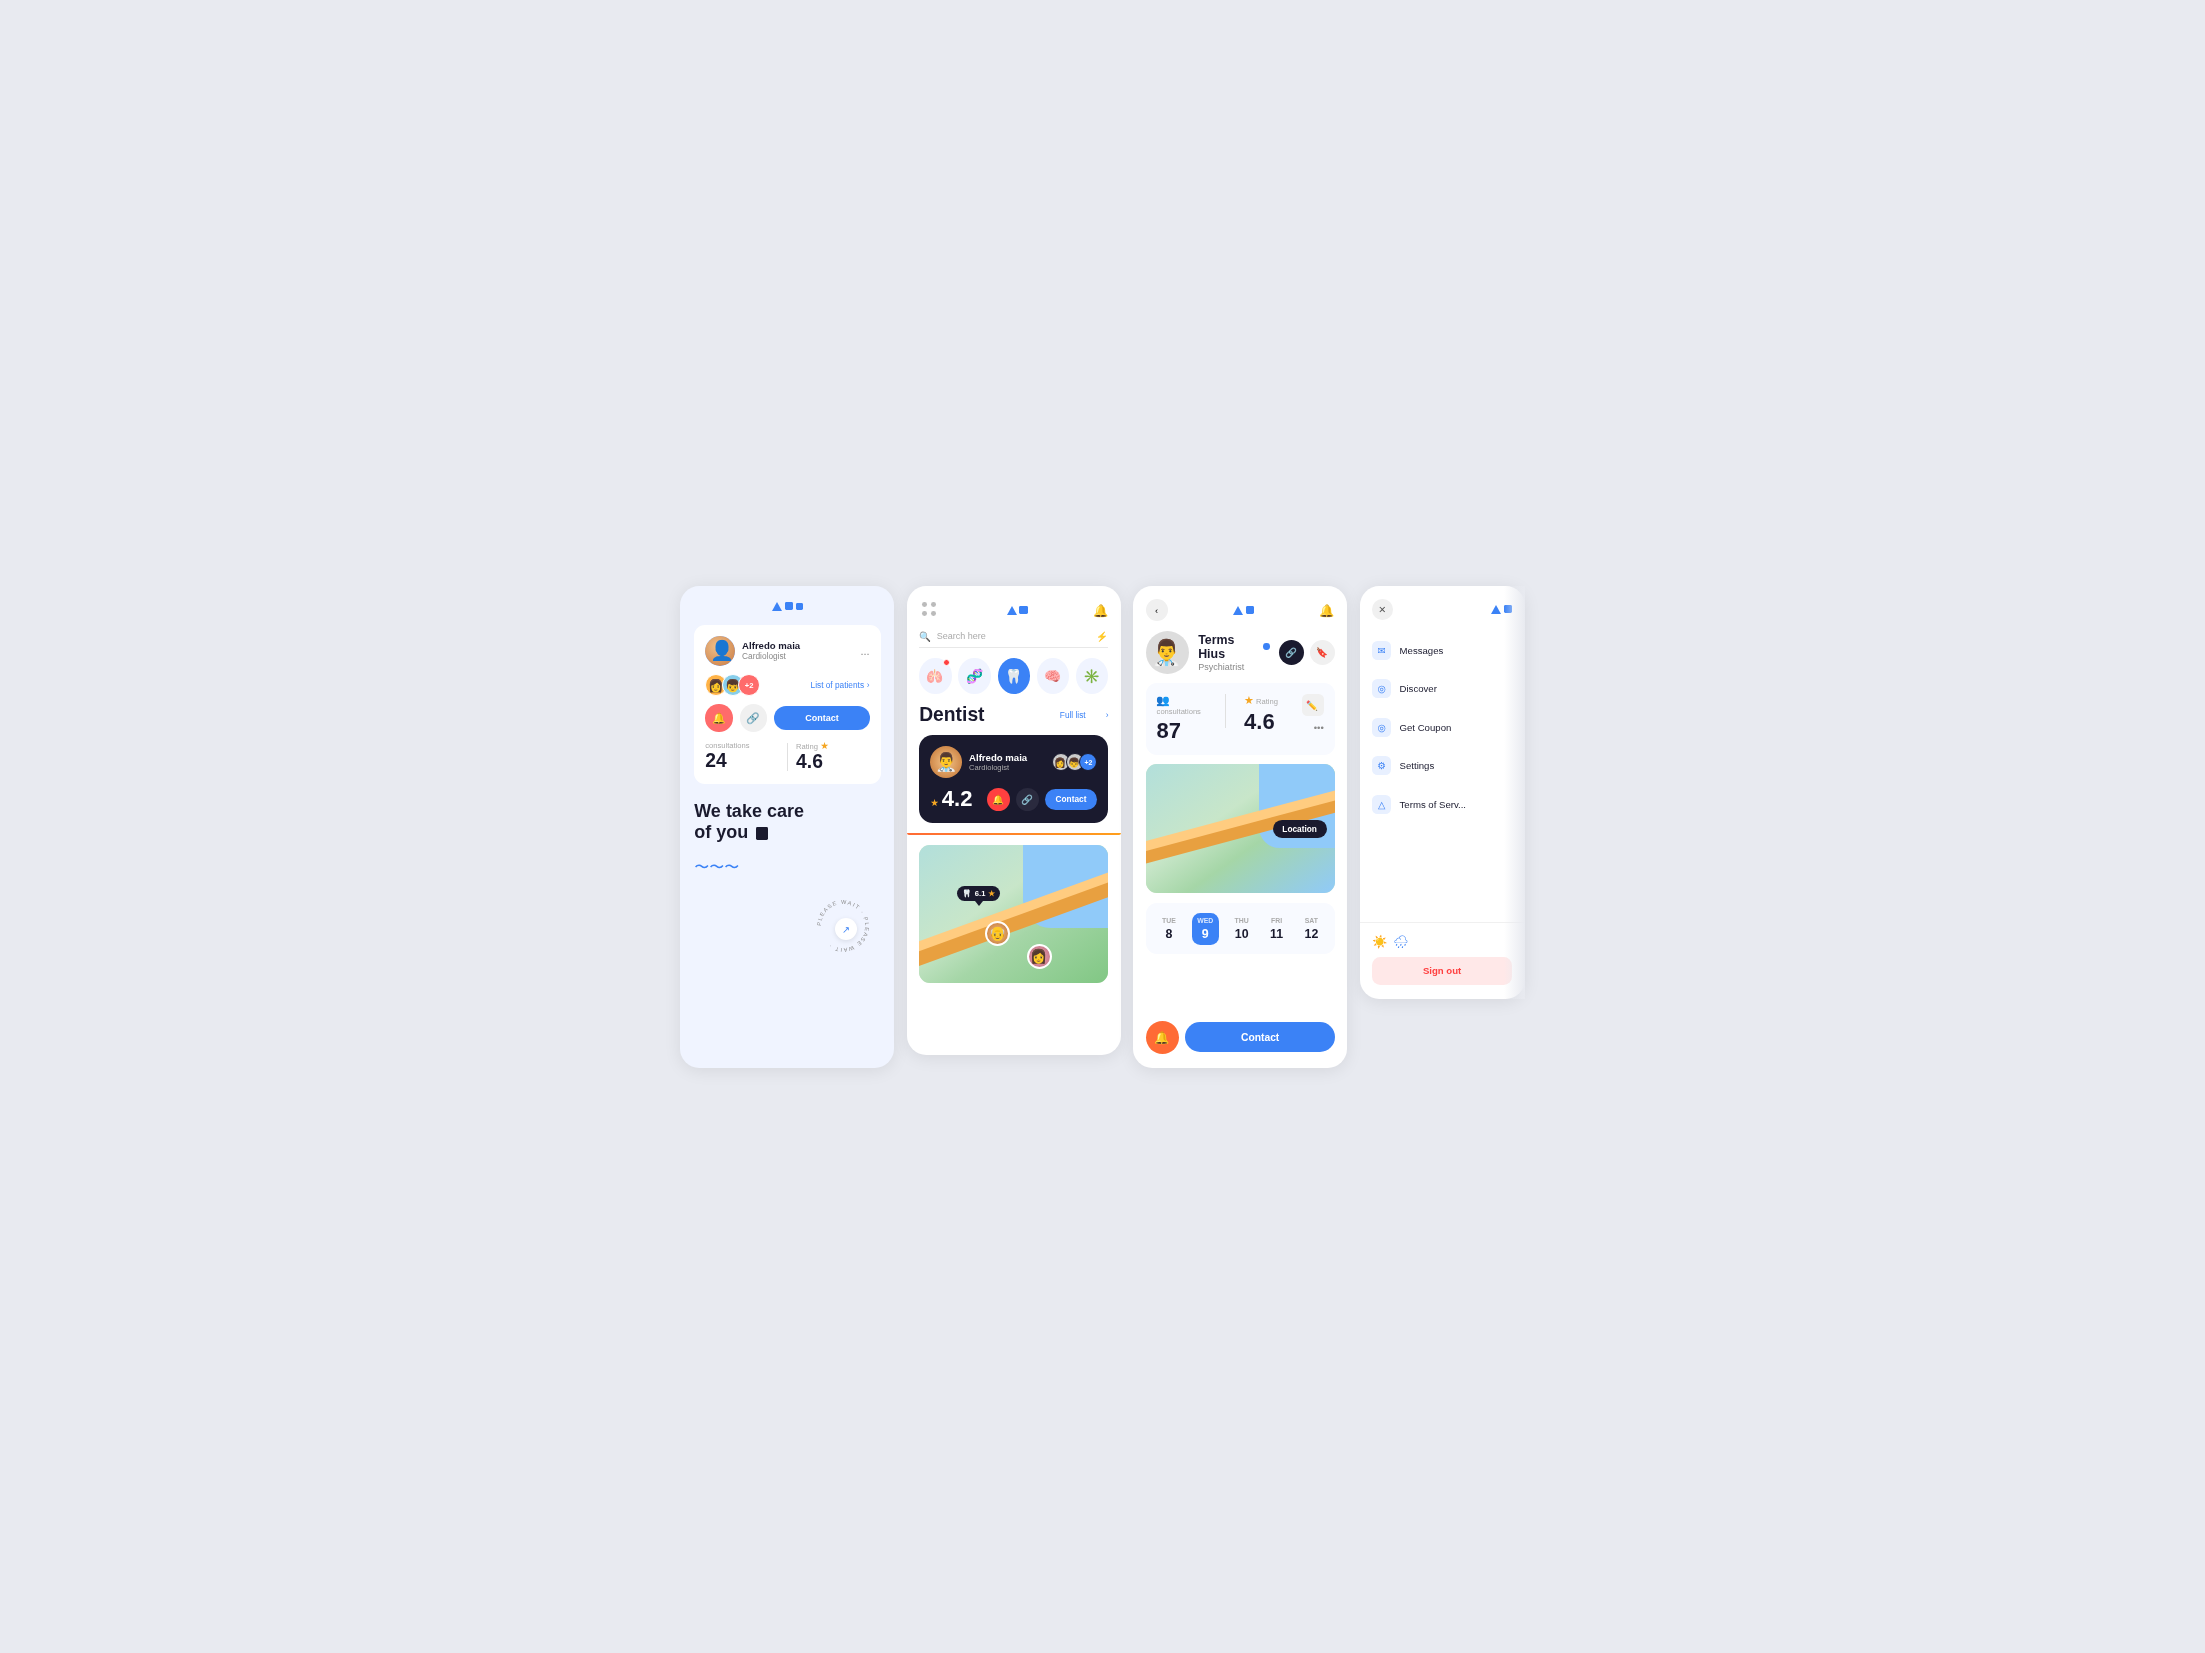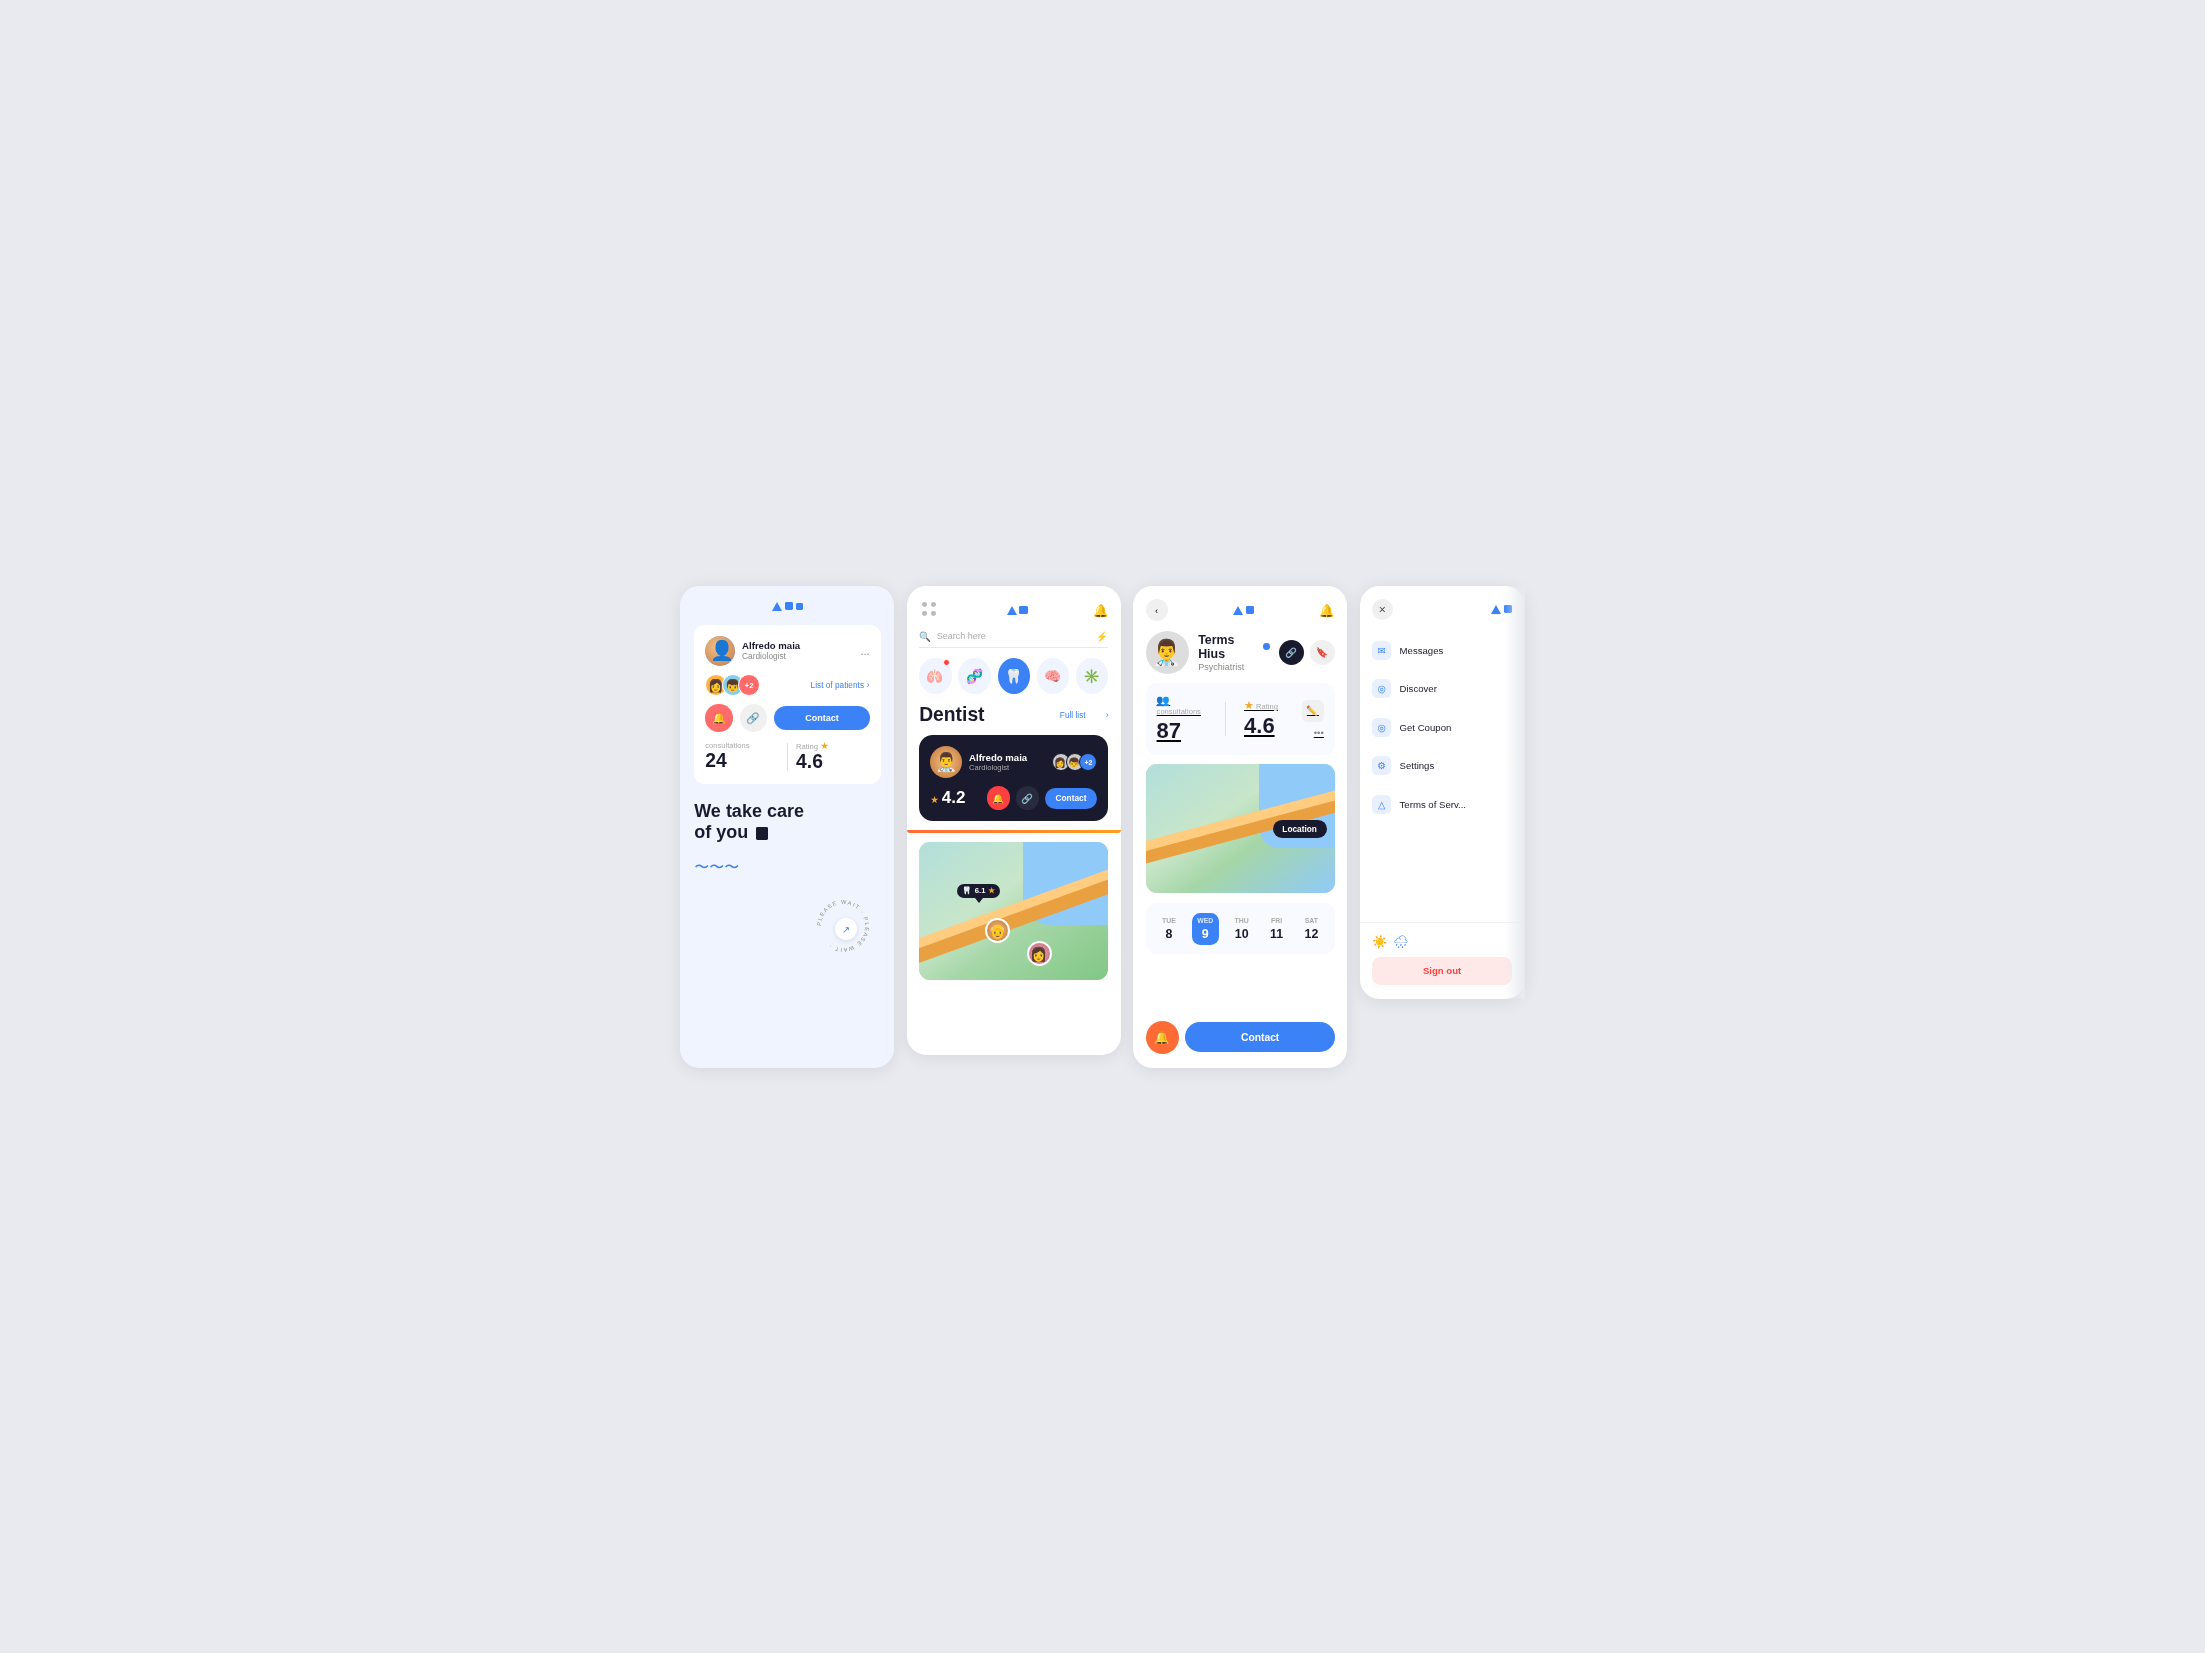--- a/index.html
+++ b/index.html
@@ -337,21 +337,21 @@
       display: flex; align-items: center; justify-content: center;
       margin-left: -4.1px;
       border: 1.4px solid #1a1a2e;
     }
     .doc-bottom {
       display: flex;
       align-items: center;
       gap: 6.9px;
     }
     .doc-rating {
-      font-size: 17px;
+      font-size: 22px;
       font-weight: 800;
       color: #fff;
     }
     .doc-star { color: #f5a623; font-size: 9.6px; }
     .doc-actions { display: flex; gap: 5.5px; margin-left: auto; align-items: center; }
     .doc-action-btn {
       width: 23.4px; height: 23.4px;
       border-radius: 50%;
       display: flex; align-items: center; justify-content: center;
       cursor: pointer;
@@ -508,23 +508,21 @@
       background: #3b82f6;
       border-radius: 50%;
     }
     .doc-main-role { font-size: 9px; color: #888; margin-top: 1.4px; }
 
     .stats-card {
       background: #f8faff;
       border-radius: 11px;
       padding: 11px;
       display: flex;
-      align-items: center;
       gap: 7px;
-      text-decoration: underline;
     }
     .stat-block { flex: 1; }
     .stat-block-label { font-size: 7.6px; color: #aaa; margin-bottom: 1.4px; }
     .stat-block-value { font-size: 22px; font-weight: 800; color: #1a1a2e; }
     .stat-block-divider { width: 0.7px; height: 34px; background: #e0e0e0; margin: 0 11px; }
     .stat-block-more { margin-left: auto; display: flex; flex-direction: column; gap: 5.5px; align-items: flex-end; }
     .more-dots { color: #888; font-size: 9.6px; cursor: pointer; }
     .edit-icon-btn {
       width: 22px; height: 22px;
       border-radius: 5.5px;

